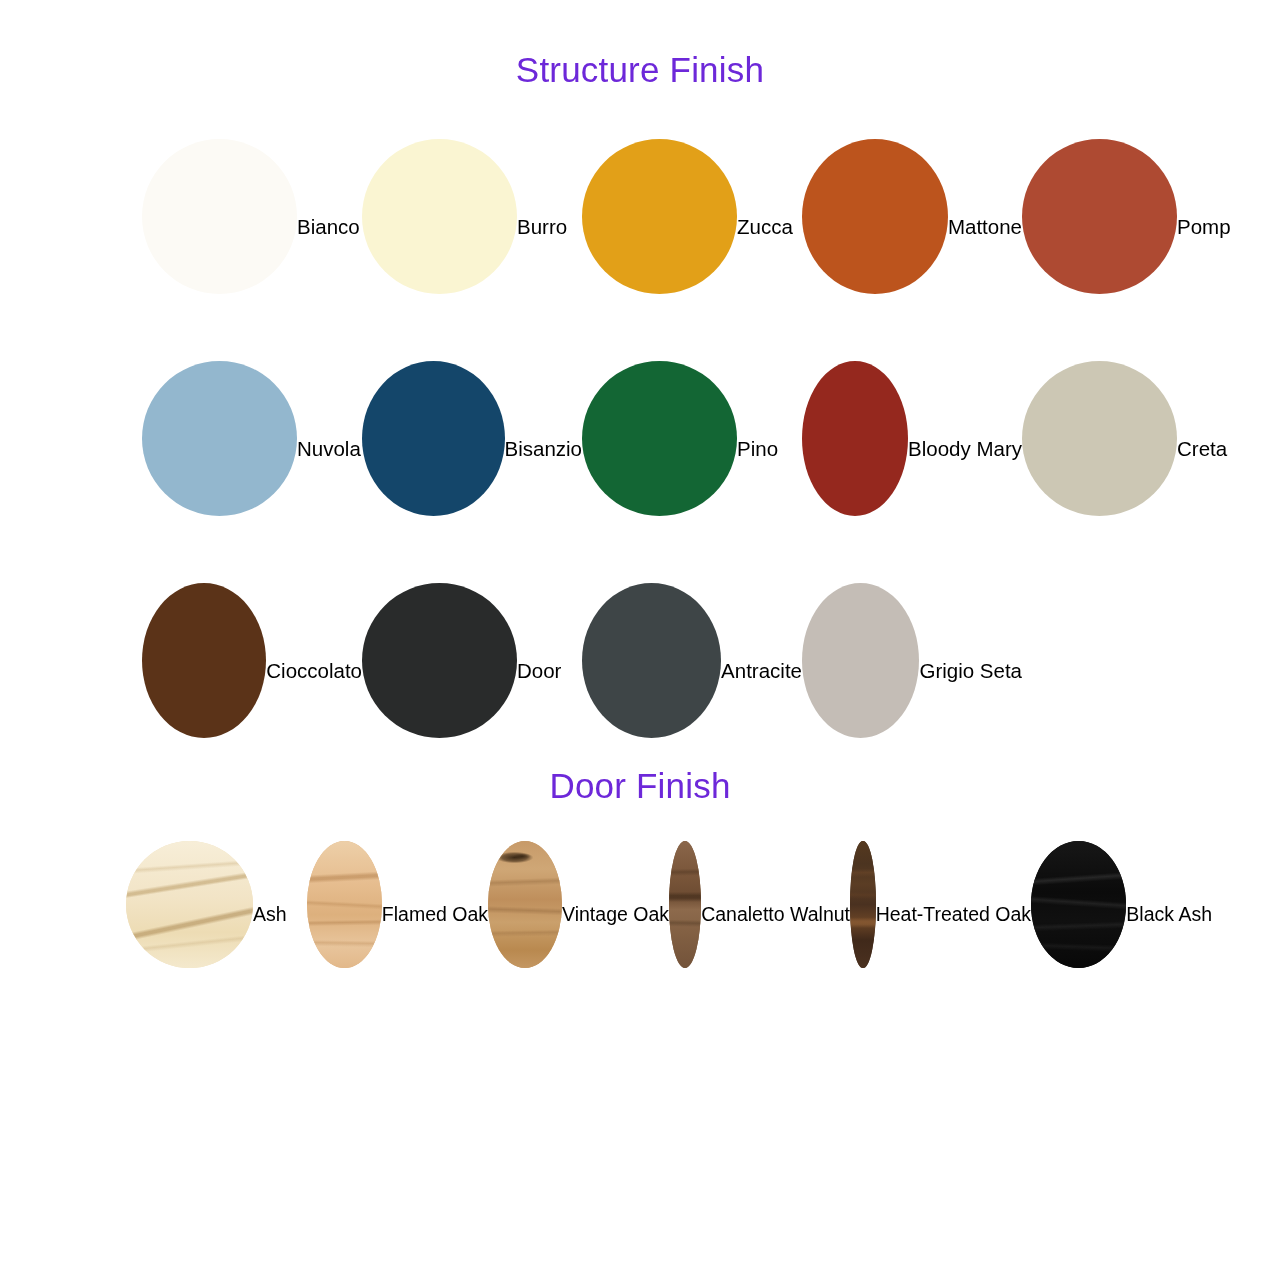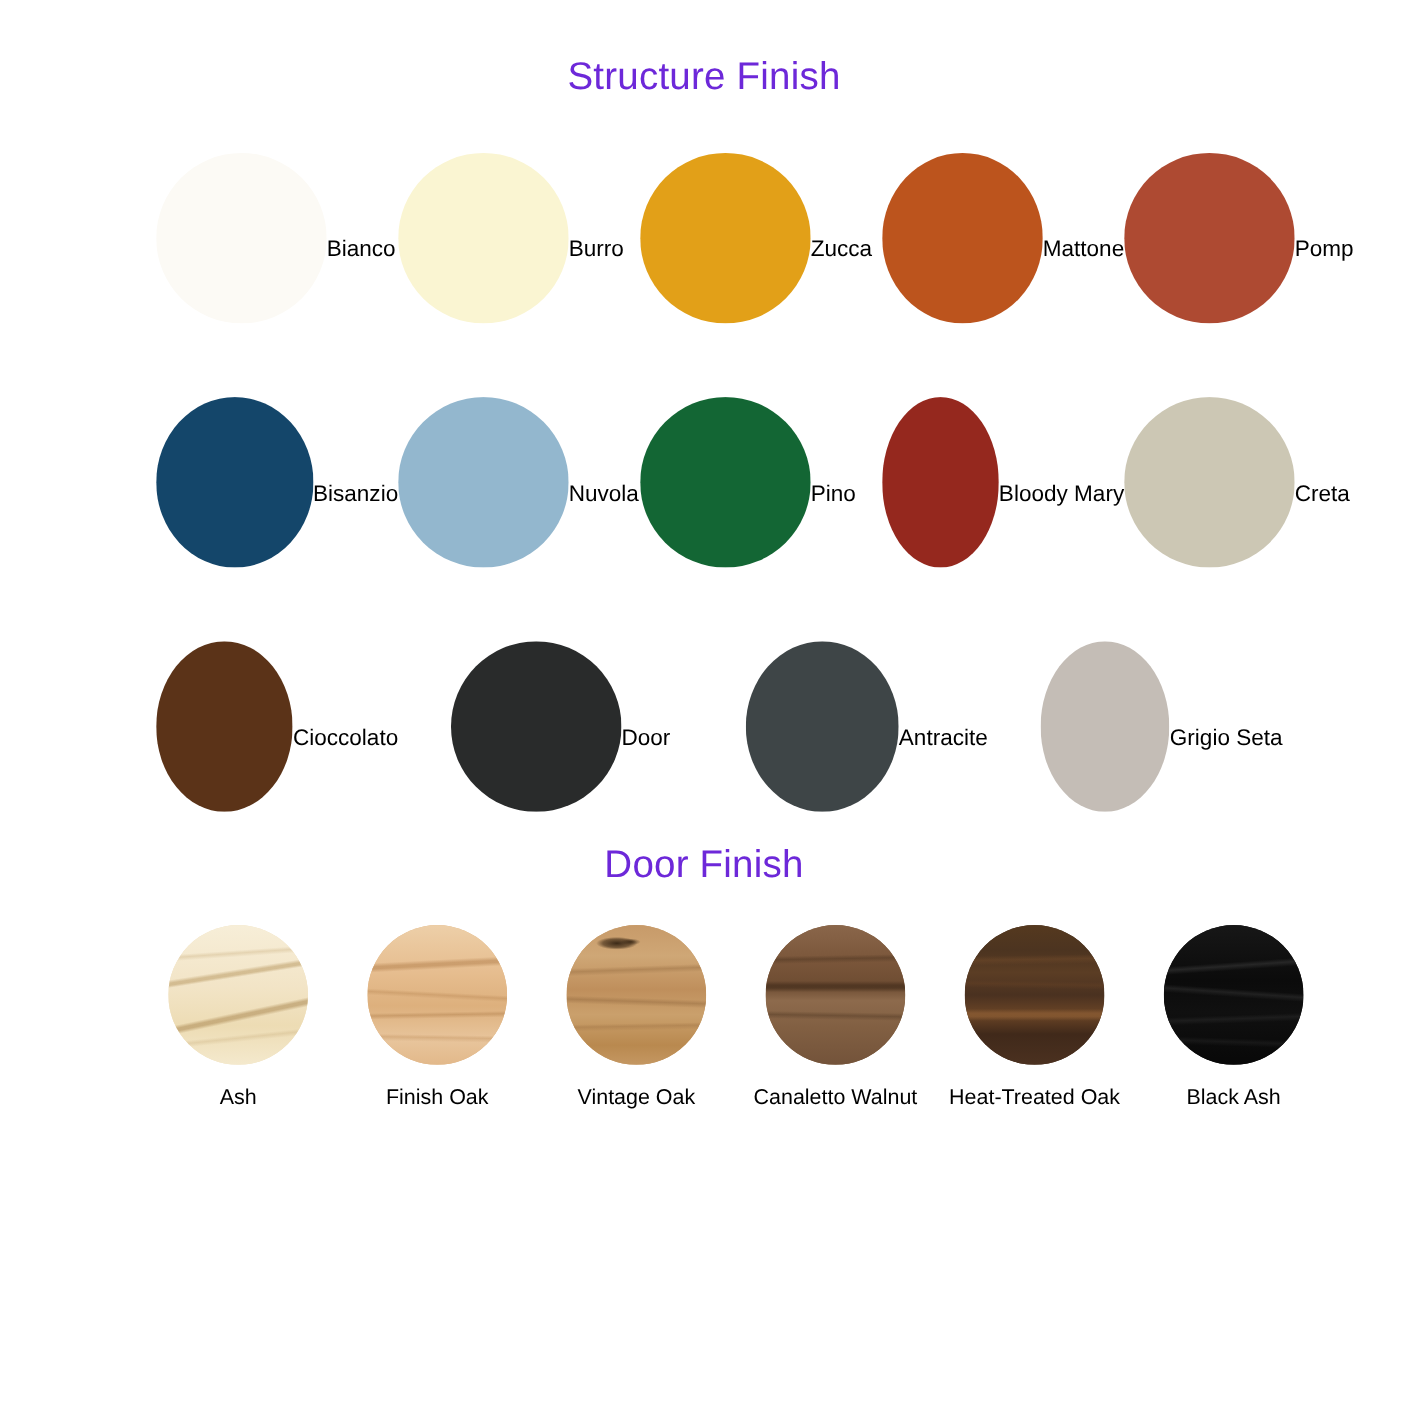--- a/index.html
+++ b/index.html
@@ -63,35 +63,35 @@
     font-size: 20.5px;
     line-height: 1;
     color: #000000;
     white-space: nowrap;
     text-align: center;
   }
 
   
   #structure-row-0 { padding-top: 52px; }
   #structure-row-1 { padding-top: 67px; }
-  #structure-row-2 { padding-top: 67px; gap: 48px; }
+  #structure-row-2 { padding-top: 67px; }
 
   
   .door-section { padding-top: 30px; }
   .door-row {
     display: flex;
     justify-content: flex-start;
     align-items: flex-start;
     padding-left: 126px;
     padding-top: 38px;
   }
   .door-cell {
     width: 181px;
     display: flex;
-    flex-direction: column;
+    flex-direction: row;
     align-items: center;
   }
   .door-dot {
     width: 127px;
     height: 127px;
     border-radius: 50%;
     overflow: hidden;
     position: relative;
   }
   .door-label {
@@ -190,28 +190,28 @@
           <div class="dot" style="background-color: rgb(188, 84, 29);"></div>
           <div class="swatch-label">Mattone</div>
         </div>
         <div class="swatch-cell">
           <div class="dot" style="background-color: rgb(174, 74, 50);"></div>
           <div class="swatch-label">Pomp</div>
         </div>
       </div>
     <div class="swatch-row" id="structure-row-1">
         <div class="swatch-cell">
+          <div class="dot" style="background-color: rgb(147, 183, 206);"></div>
+          <div class="swatch-label">Nuvola</div>
+        </div>
+        <div class="swatch-cell">
           <div class="dot" style="background-color: rgb(20, 70, 106);"></div>
           <div class="swatch-label">Bisanzio</div>
         </div>
         <div class="swatch-cell">
-          <div class="dot" style="background-color: rgb(147, 183, 206);"></div>
-          <div class="swatch-label">Nuvola</div>
-        </div>
-        <div class="swatch-cell">
           <div class="dot" style="background-color: rgb(19, 102, 52);"></div>
           <div class="swatch-label">Pino</div>
         </div>
         <div class="swatch-cell">
           <div class="dot" style="background-color: rgb(149, 40, 30);"></div>
           <div class="swatch-label">Bloody Mary</div>
         </div>
         <div class="swatch-cell">
           <div class="dot" style="background-color: rgb(204, 199, 180);"></div>
           <div class="swatch-label">Creta</div>
@@ -244,21 +244,21 @@
         <div class="door-cell">
           <div class="door-dot">
             <div class="wood wood-ash"></div>
           </div>
           <div class="door-label">Ash</div>
         </div>
         <div class="door-cell">
           <div class="door-dot">
             <div class="wood wood-flamed-oak"></div>
           </div>
-          <div class="door-label">Finish Oak</div>
+          <div class="door-label">Flamed Oak</div>
         </div>
         <div class="door-cell">
           <div class="door-dot">
             <div class="wood wood-vintage-oak"></div>
           </div>
           <div class="door-label">Vintage Oak</div>
         </div>
         <div class="door-cell">
           <div class="door-dot">
             <div class="wood wood-canaletto-walnut"></div>

